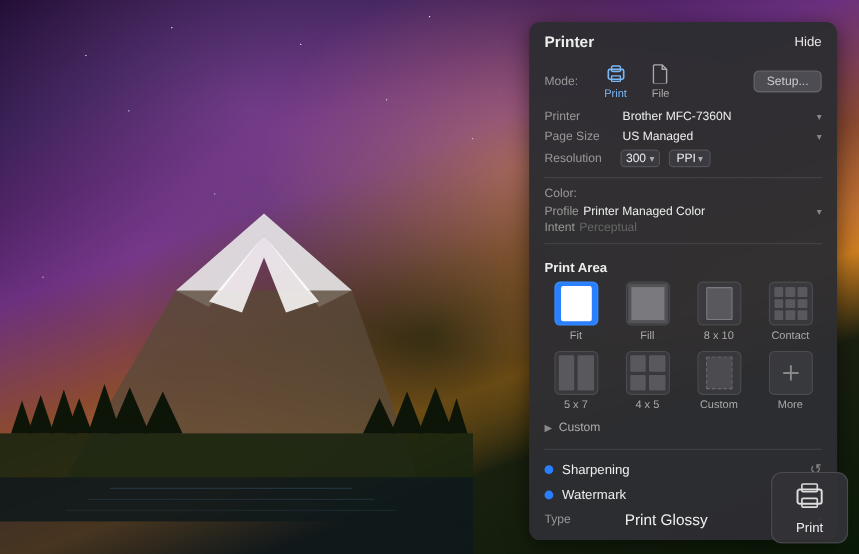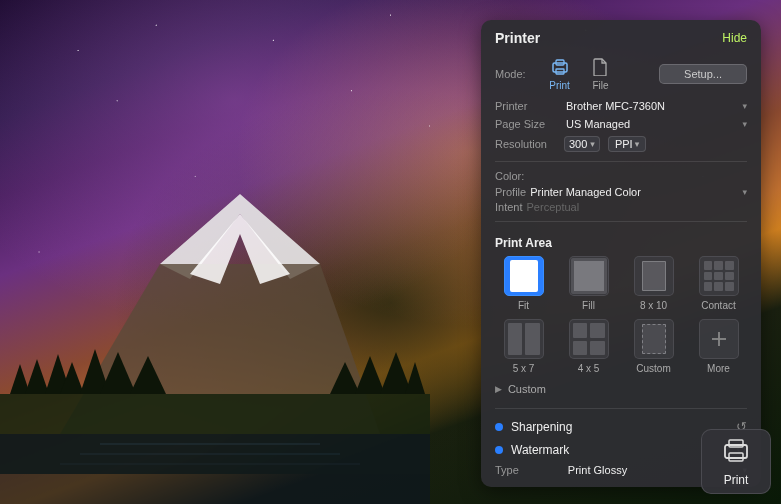--- a/index.html
+++ b/index.html
@@ -70,21 +70,21 @@
       align-items: center;
       padding: 10px 14px 6px;
     }
     .panel-title {
       font-size: 14px;
       font-weight: 600;
       color: #eee;
     }
     .hide-btn {
       font-size: 12px;
-      color: #bef264;
+      color: #e5e5e5;
       cursor: pointer;
       background: none;
       border: none;
       padding: 0;
     }
 
     
     .mode-row {
       display: flex;
       align-items: center;
@@ -114,21 +114,21 @@
       justify-content: center;
       font-size: 16px;
     }
     .setup-btn {
       margin-left: auto;
       background: rgba(80,80,85,0.9);
       border: 1px solid rgba(150,150,155,0.4);
       border-radius: 5px;
       color: #ccc;
       font-size: 11px;
-      padding: 3px 24px;
+      padding: 3px 11px;
       cursor: pointer;
     }
 
     
     .form-row {
       display: flex;
       align-items: center;
       padding: 3px 14px;
       gap: 6px;
     }
@@ -339,21 +339,21 @@
     }
 
     
     .type-row {
       display: flex;
       align-items: center;
       padding: 3px 14px;
       gap: 6px;
     }
     .type-label { color: #999; font-size: 11px; }
-    .type-value { color: #eee; font-size: 11px; flex: 1; padding-left: 43px; }
+    .type-value { color: #eee; font-size: 14px; flex: 1; padding-left: 43px; }
 
     
     .print-btn-container {
       position: absolute;
       bottom: 10px;
       right: 10px;
     }
     .print-btn {
       background: rgba(50,50,55,0.95);
       border: 1px solid rgba(100,100,105,0.5);

